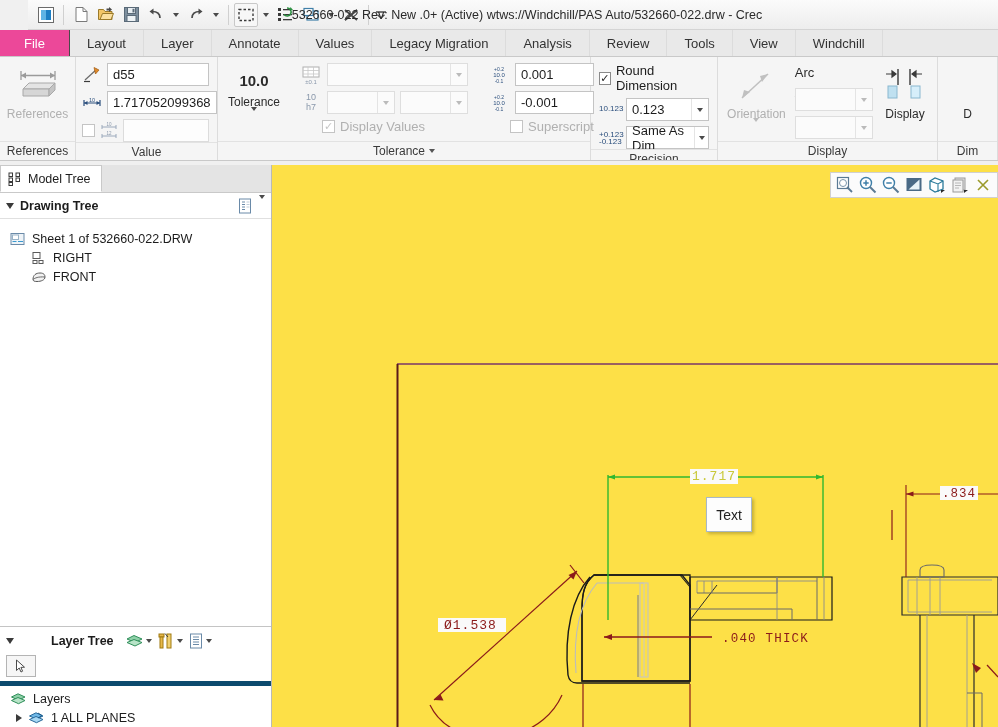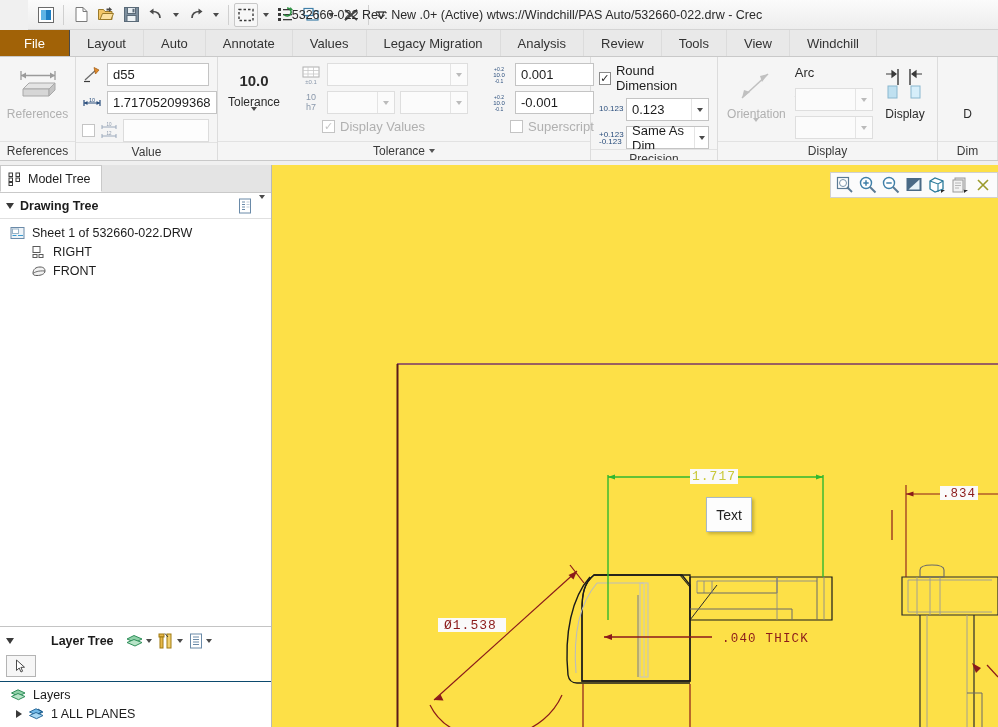--- a/index.html
+++ b/index.html
@@ -47,21 +47,21 @@
     border-bottom: 1px solid #c9c9c9;
   }
   .tab {
     display:flex; align-items:center; justify-content:center;
     padding: 0 17px;
     font-size: 13px; color:#333;
     border-right:1px solid #dcdcdc;
     white-space:nowrap;
   }
   .tab.file {
-    background:#a16207; color:#fff; font-weight:normal;
+    background:#ec4899; color:#fff; font-weight:normal;
     border-right:1px solid #4a4a4a; padding:0 24px;
   }
 
   
   .ribbon {
     height: 104px;
     background:#f5f5f5;
     border-bottom:1px solid #c9c9c9;
     display:flex; align-items:stretch;
     position:relative; overflow:hidden;
@@ -265,21 +265,21 @@
         <path d="M1 2 h10 M2.5 4.8 L6 8 L9.5 4.8" stroke="#4a4a4a" stroke-width="1.4" fill="none"></path>
       </svg>
     </div>
   </div>
   <div class="title-text">532660-022 Rev: New .0+    (Active) wtws://Windchill/PAS Auto/532660-022.drw - Crec</div>
 </div>
 
 <div class="tabbar">
   <div class="tab file">File</div>
   <div class="tab">Layout</div>
-  <div class="tab">Auto</div>
+  <div class="tab">Layer</div>
   <div class="tab">Annotate</div>
   <div class="tab">Values</div>
   <div class="tab">Legacy Migration</div>
   <div class="tab">Analysis</div>
   <div class="tab">Review</div>
   <div class="tab">Tools</div>
   <div class="tab">View</div>
   <div class="tab">Windchill</div>
 </div>
 
@@ -542,21 +542,21 @@
       <svg width="16" height="16" viewBox="0 0 16 16">
         <rect x="2.5" y="1" width="11" height="14" fill="#fff" stroke="#6a8aa8"></rect>
         <path d="M5 4 h3 M5 6.5 h3 M5 9 h3 M5 11.5 h3" stroke="#6a8aa8" stroke-width="1"></path>
         <path d="M9.5 4 h3 M9.5 6.5 h3 M9.5 9 h3" stroke="#c0ccd8" stroke-width="1"></path>
       </svg>
     </span>
     <span><i class="caret"></i></span>
   </div>
 
   <div class="tree-body">
-    <div class="tnode" style="padding-left:10px;">
+    <div class="tnode" style="padding-left:10px;margin-top:6px;">
       <span>
         <svg width="16" height="14" viewBox="0 0 16 14">
           <rect x="1" y="1.5" width="13" height="11" fill="#eef3f7" stroke="#6a8aa8"></rect>
           <rect x="2.5" y="3" width="6" height="4.5" fill="#fff" stroke="#9ab4c8"></rect>
           <path d="M2.5 9.5 h4 M8 9.5 h5" stroke="#3a9ad0" stroke-width="1.2"></path>
         </svg>
       </span>
       <span>Sheet 1 of 532660-022.DRW</span>
     </div>
     <div class="tnode" style="padding-left:30px;">
@@ -613,21 +613,21 @@
     </div>
 
     <div class="lt-combo-row">
       <span class="lt-sel">
         <svg width="12" height="14" viewBox="0 0 12 14">
           <path d="M1.5 1 L1.5 11.5 L4.2 9 L6 13 L7.6 12.2 L5.9 8.4 L9.5 8.2 z" fill="#fff" stroke="#4a4a4a" stroke-width="1"></path>
         </svg>
       </span>
     </div>
 
-    <div style="border-top:1px solid #0c4a6e; padding-top:3px; height:46px; overflow:hidden;">
+    <div style="border-top:5px solid #0c4a6e; padding-top:3px; height:46px; overflow:hidden;">
       <div class="tnode" style="padding-left:10px;">
         <span>
           <svg width="17" height="14" viewBox="0 0 17 14">
             <path d="M1.5 5 l6.5 -3.2 l7 3.2 l-6.5 3.2 z" fill="#8fd0a8" stroke="#2f8f5a"></path>
             <path d="M1.5 8.5 l6.5 -3 l7 3 l-6.5 3.2 z" fill="#b8e4c8" stroke="#2f8f5a"></path>
           </svg>
         </span>
         <span>Layers</span>
       </div>
       <div class="tnode" style="padding-left:16px;">

